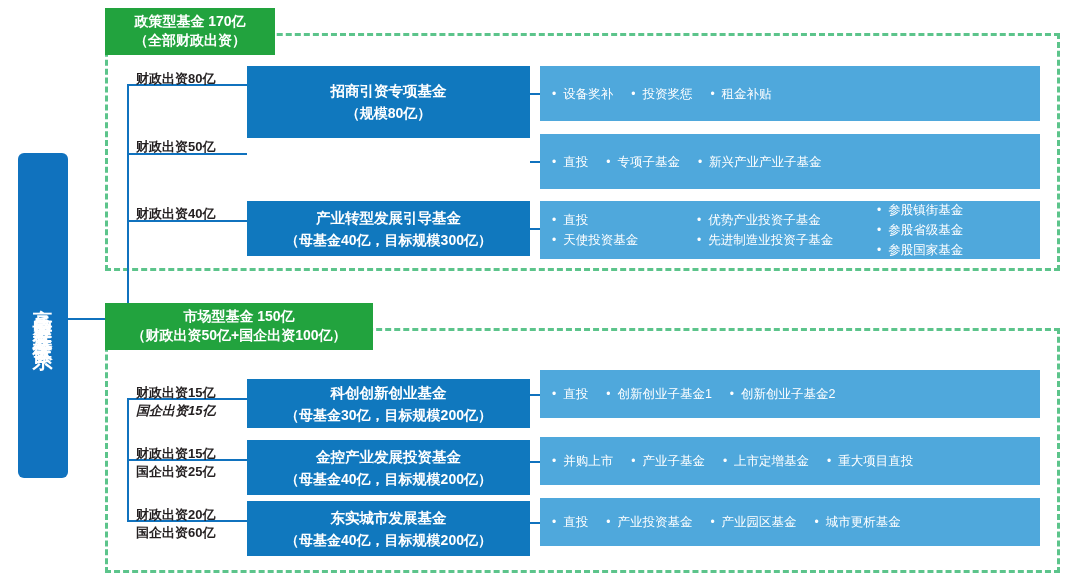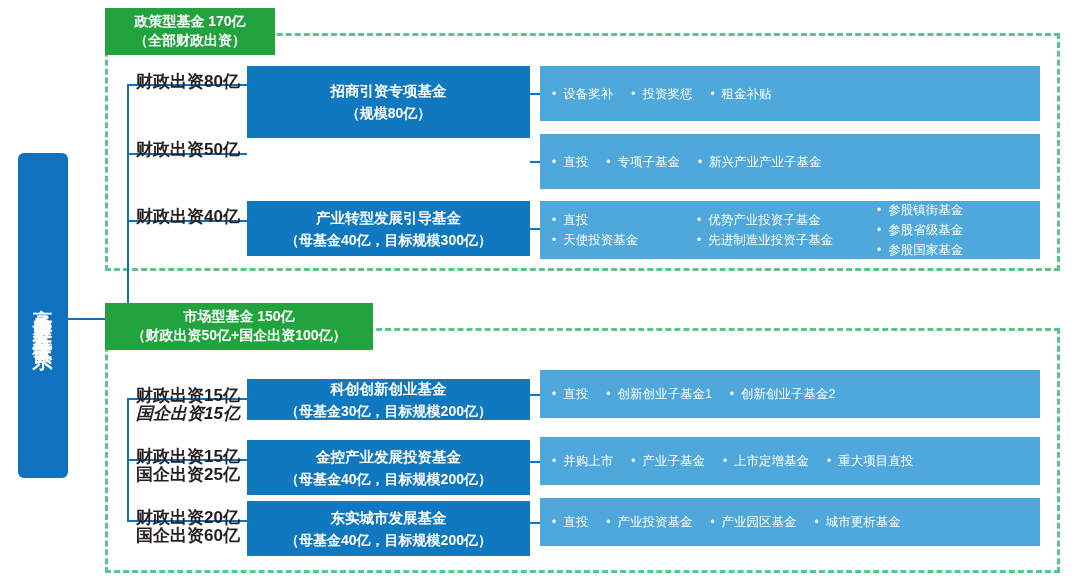--- a/index.html
+++ b/index.html
@@ -84,21 +84,21 @@
     text-align:center;
     line-height:22px;
     z-index:5;
     box-sizing:border-box;
   }
   .fund-box .l2{ font-size:14px; }
 
   
   .contrib{
     position:absolute;
-    font-size:17px;
+    font-size:13px;
     font-weight:bold;
     color:#231f20;
     white-space:nowrap;
     z-index:5;
   }
 
   
   .detail-panel{
     position:absolute;
     background:#4FA8DC;
@@ -251,21 +251,21 @@
           </span>
       </div>
     </div>
   </div>
 
   <div class="ln ln-v" style="left:127px; top:398px; height:122px;"></div>
 
   <div class="ln ln-h" style="left:127px; top:398px; width:120px;"></div>
   <div class="contrib" style="left:136px; top:384px;">财政出资15亿</div>
   <div class="contrib" style="left:136px; top:402px;font-style:italic;">国企出资15亿</div>
-  <div class="fund-box" style="left:247px; top:379px; width:283px; height:41px;">
+  <div class="fund-box" style="left:247px; top:379px; width:283px; height:49px;">
     <div>科创创新创业基金</div>
     <div class="l2">（母基金30亿，目标规模200亿）</div>
   </div>
   <div class="ln ln-h" style="left:530px; top:394px; width:10px;"></div>
   <div class="detail-panel" style="left:540px; top:370px; width:500px; height:48px; padding-left:12px;">
     <div class="detail-inline">
       <span class="bullet-item">
           <span class="dot">•</span>
           <span>直投</span>
         </span>

